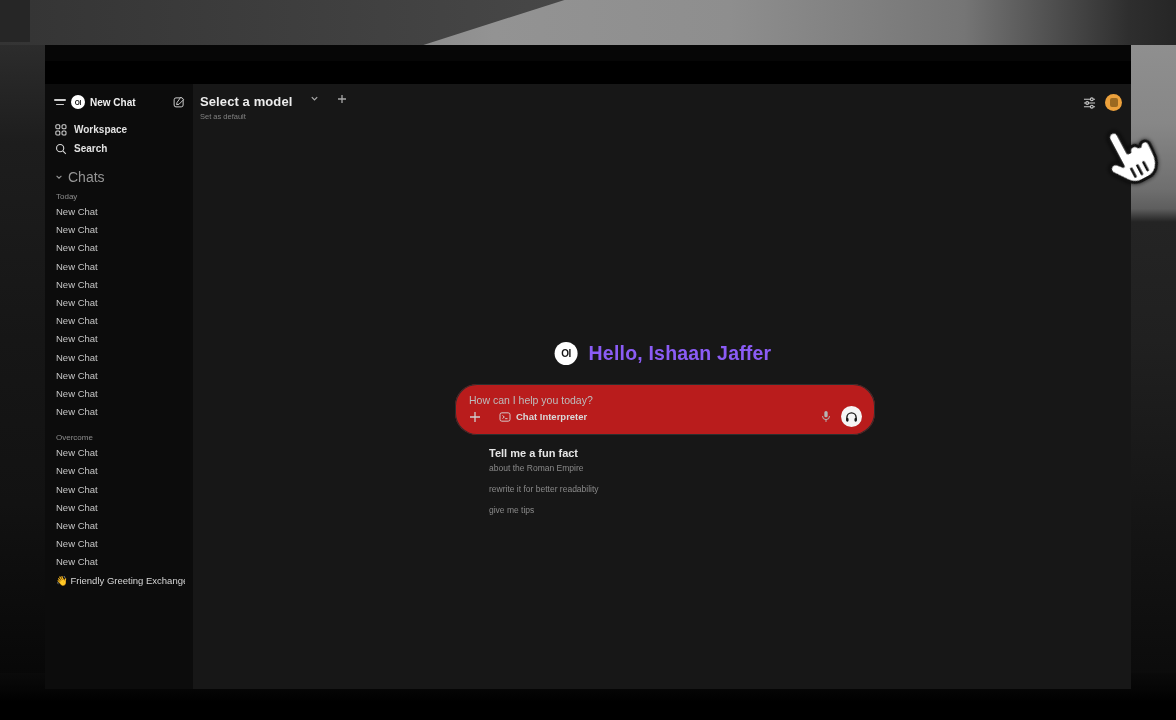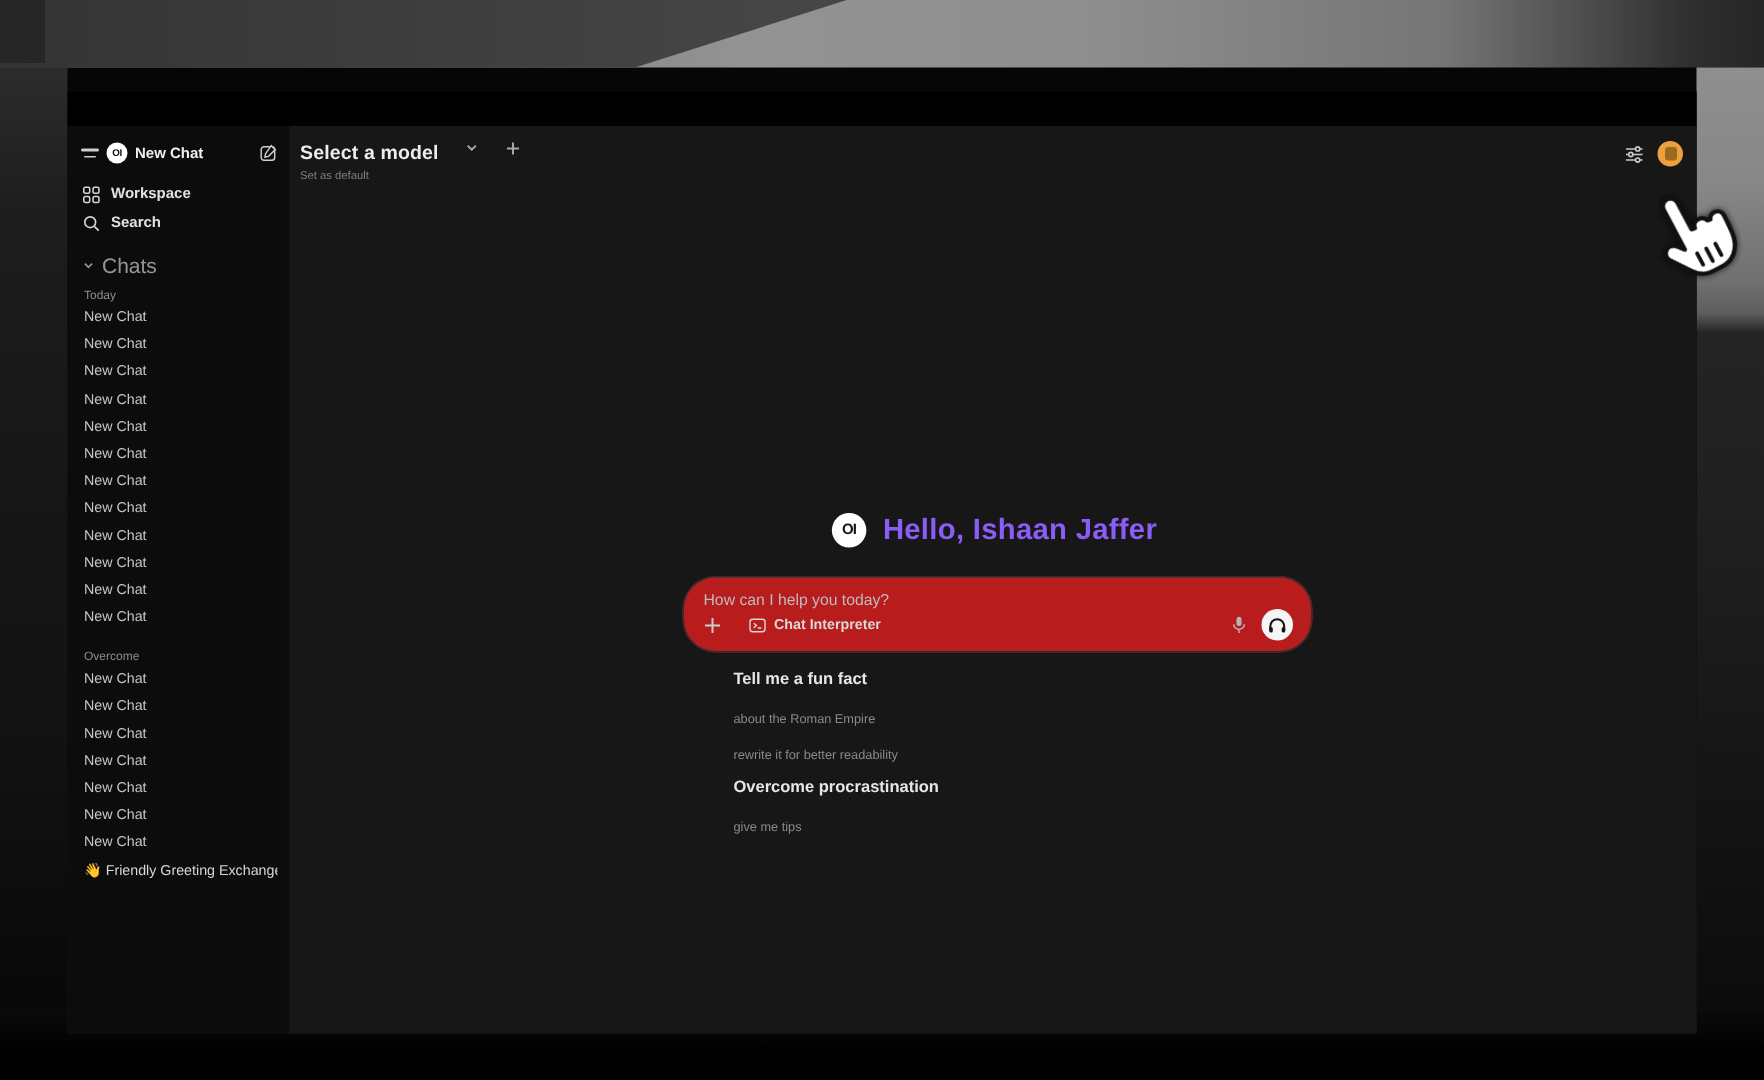--- a/index.html
+++ b/index.html
@@ -72,21 +72,21 @@
   .chip { display:flex; align-items:center; gap:5px; font-size:9.5px; font-weight:600;
     color:#d9d9d9; cursor:pointer; margin-left:8px; }
   .spacer { flex:1; }
   .call-btn { width:21px; height:21px; border-radius:50%; background:#f5f5f5;
     display:flex; align-items:center; justify-content:center; cursor:pointer; }
 
   .suggested { position:absolute; left:287px; top:352px; width:400px; }
   .sugg-label { display:flex; align-items:center; gap:4px; font-size:8px; color:#7d7d7d; height:12px; }
   .sugg-item { margin-left:9px; margin-top:11px; cursor:pointer; }
   .sugg-title { font-size:11px; font-weight:600; color:#e6e6e6; line-height:13px; }
-  .sugg-sub { font-size:8.5px; color:#8a8a8a; margin-top:14px; line-height:10px; }
+  .sugg-sub { font-size:8.5px; color:#8a8a8a; margin-top:3px; line-height:10px; }
 
   
   .cursor { position:absolute; left:1100px; top:126px; width:56px; height:62px;
     transform:rotate(-28deg); pointer-events:none; z-index:50;
     filter:drop-shadow(0 0 2px rgba(0,0,0,.8)); }
 </style>
 </head>
 <body>
 
 <div class="backdrop">
@@ -228,21 +228,20 @@
 
       <div class="suggested">
         <div class="sugg-item">
           <div class="sugg-title">Tell me a fun fact</div>
           <div class="sugg-sub">about the Roman Empire</div>
         </div>
         <div class="sugg-item">
           <div class="sugg-sub">rewrite it for better readability</div>
         </div>
         <div class="sugg-item">
-          <div class="sugg-title">Overcome procrastination</div>
           <div class="sugg-sub">give me tips</div>
         </div>
       </div>
 
     </div>
   </div>
 </div>
 
 <svg class="cursor" viewBox="0 0 32 36">
   <path d="M11 4.2 c0-1.8 1.3-3.1 3-3.1 s3 1.3 3 3.1 v11.6 l1.3.2 c.2-1.4 1.4-2.4 2.9-2.4 1.3 0 2.4.8 2.8 2 l1.2.2 c.4-1 1.4-1.7 2.6-1.7 1.6 0 2.8 1.2 2.8 2.8 0 0-.1 6.3-.6 9-.7 3.8-3.6 8.1-8.7 8.1 h-4.4 c-2.9 0-5.6-1.4-7.3-3.7 L4 22.6 c-1-1.3-.7-3.2.6-4.2 1.3-1 3.1-.8 4.2.5 l2.2 2.6 Z" fill="#ffffff" stroke="#111111" stroke-width="1.7" stroke-linejoin="round"></path>

